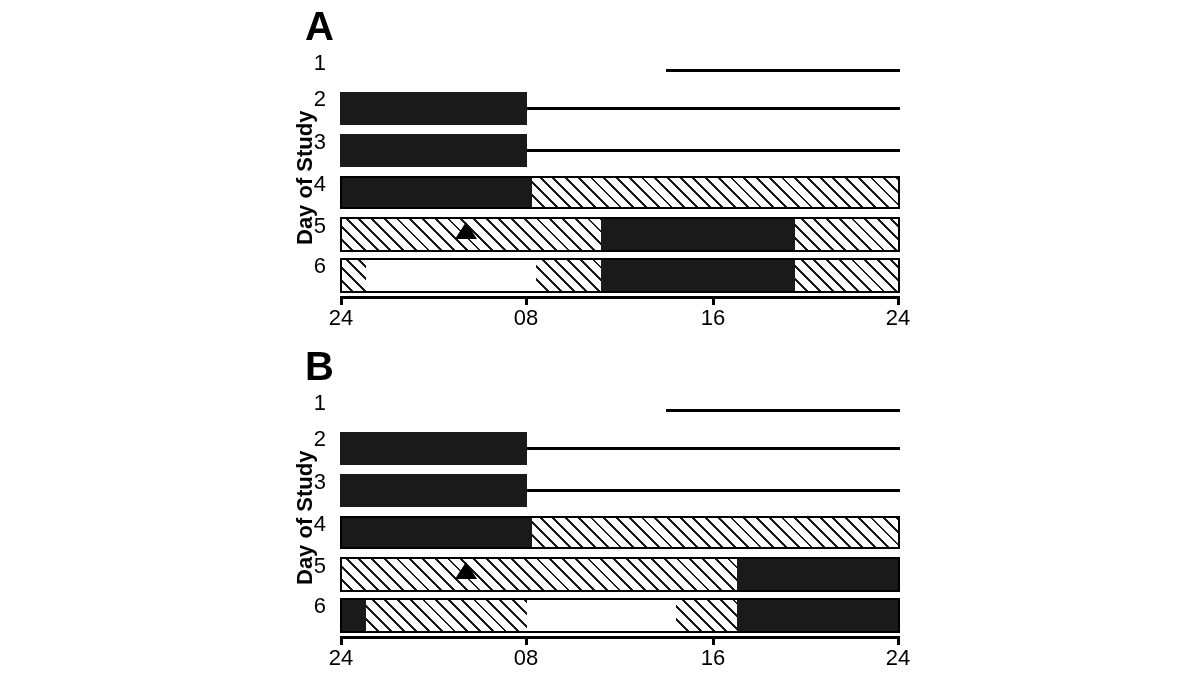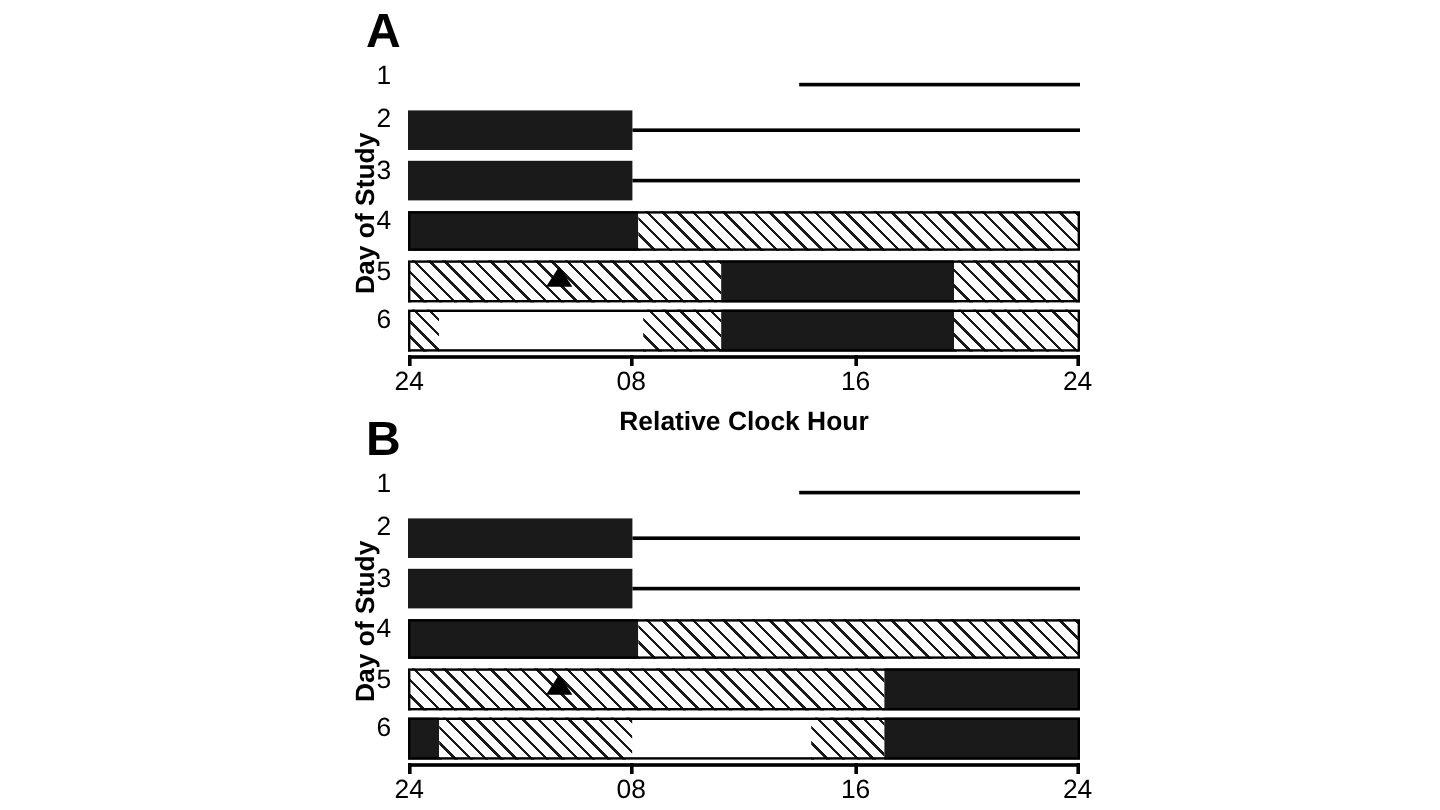--- a/index.html
+++ b/index.html
@@ -163,21 +163,20 @@
       <div class="tick" style="left:0;top:241px;height:9px;"></div>
       <div class="tick" style="left:185px;top:241px;height:9px;"></div>
       <div class="tick" style="left:372px;top:241px;height:9px;"></div>
       <div class="tick" style="left:557px;top:241px;height:9px;"></div>
 
       <div class="ticklabel" style="left:-29px;top:252px;">24</div>
       <div class="ticklabel" style="left:156px;top:252px;">08</div>
       <div class="ticklabel" style="left:343px;top:252px;">16</div>
       <div class="ticklabel" style="left:528px;top:252px;">24</div>
 
-      <div class="xlabel" style="left:0;top:285px;width:560px;">Relative Clock Hour</div>
     </div>
   </div>
 
   <div class="panel" id="panel-B">
     <div class="panel-letter" style="left:305px;top:8px;">B</div>
     <div class="ylabel" style="left:292px;top:72px;height:215px;">Day of Study</div>
 
     <div class="plot" style="left:340px;top:57px;width:560px;height:240px;">
 
       <div class="daylabel" style="left:-48px;top:-3px;">1</div>

